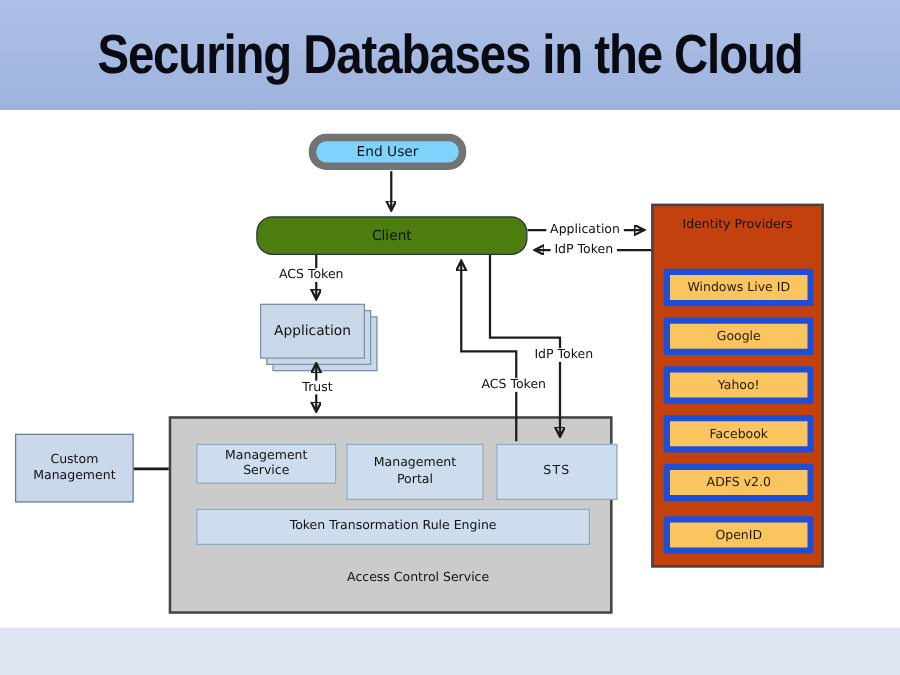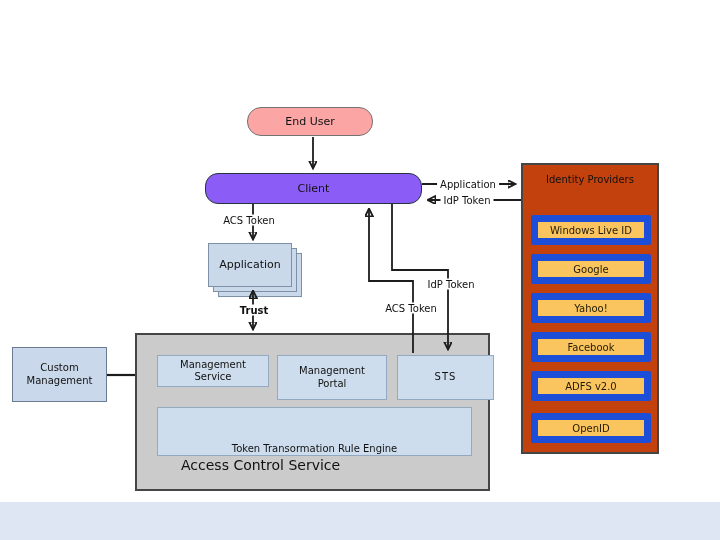--- a/index.html
+++ b/index.html
@@ -17,44 +17,47 @@
     margin:0;font-family:"Liberation Sans",sans-serif;font-weight:bold;
     font-size:44px;color:#0a0a12;white-space:nowrap;
     transform:scaleX(.86);transform-origin:center;letter-spacing:-1px;
   }
   .bottom-strip{
     position:absolute;left:0;top:502px;width:720px;height:38px;background:#dee5f3;
   }
   
   .node{position:absolute;box-sizing:border-box;display:flex;align-items:center;
         justify-content:center;text-align:center;font-size:11px;line-height:1.25;}
-  .pill{background:#fca5a5;border:1px solid #737373;border-radius:14px;}
-  .client{background:#8b5cf6;border:1.5px solid #26343f;border-radius:13px;}
+  .pill{background:#7dd3fc;border:6px solid #737373;border-radius:14px;}
+  .client{background:#4d7c0f;border:1.5px solid #26343f;border-radius:13px;}
   .appbox{background:#c9d9ea;border:1px solid #7e90a8;}
   .bluebox{background:#cedded;border:1px solid #93a9bf;font-size:10px;}
   .panel{position:absolute;box-sizing:border-box;background:#c2410c;border:2px solid #454545;}
   .panel-title{font-size:10px;text-align:center;line-height:1.3;margin:8px auto 0;width:100px;}
   .orange{position:absolute;box-sizing:border-box;left:8px;width:120px;height:30px;
-          background:#fac55e;border:7px solid #1d4ed8;border-radius:2px;
+          background:#fac55e;border:5px solid #1d4ed8;border-radius:2px;
           display:flex;align-items:center;justify-content:center;font-size:10px;color:#221a06;}
   
   .wires{position:absolute;left:0;top:0;width:720px;height:540px;z-index:5;pointer-events:none;}
   .wires path,.wires line{stroke:#1c1c1c;stroke-width:1.8;fill:none;}
   
   .wire-label{
     position:absolute;z-index:6;transform:translate(-50%,-50%);
     background:#ffffff;padding:0 3px;font-size:10px;white-space:nowrap;color:#111;
   }
-  .acs-footer{position:absolute;left:0;right:0;top:122px;text-align:left;font-size:14px;padding-left:44px;}
+  .acs-footer{position:absolute;left:0;right:0;top:122px;text-align:center;font-size:10px;padding-left:44px;}
 </style>
 </head>
 <body>
 
 <div id="slide">
 
+  <div class="banner">
+    <h1>Securing Databases in the Cloud</h1>
+  </div>
   <div class="bottom-strip"></div>
 
   <div class="node pill" style="left:247px;top:107px;width:126px;height:29px;">
     <span>End User</span>
   </div>
 
   <div class="node client" style="left:205px;top:173px;width:217px;height:31px;">
     <span>Client</span>
   </div>
 
@@ -93,21 +96,21 @@
   <div class="panel" style="left:135px;top:333px;width:355px;height:158px;background:#cbcbcb;">
     <div class="node bluebox" style="left:20px;top:20px;width:112px;height:32px;">
       <span style="width:90px;">Management Service</span>
     </div>
     <div class="node bluebox" style="left:140px;top:20px;width:110px;height:45px;">
       <span style="width:90px;text-align:center;">Management Portal</span>
     </div>
     <div class="node bluebox" style="left:260px;top:20px;width:97px;height:45px;letter-spacing:1px;">
       <span>STS</span>
     </div>
-    <div class="node bluebox" style="left:20px;top:72px;width:315px;height:49px;align-items:flex-end;">
+    <div class="node bluebox" style="left:20px;top:72px;width:315px;height:29px;">
       <span>Token Transormation Rule Engine</span>
     </div>
     <div class="acs-footer">Access Control Service</div>
   </div>
 
   <svg class="wires" viewBox="0 0 720 540" xmlns="http://www.w3.org/2000/svg">
     <defs>
       <marker id="arr" markerWidth="9" markerHeight="9" refX="6.5" refY="4" orient="auto-start-reverse" markerUnits="userSpaceOnUse">
         <path d="M0,0 L8,4 L0,8 Z" fill="#1c1c1c" stroke="none"></path>
       </marker>
@@ -126,17 +129,17 @@
     <path d="M413,353 L413,281 L369,281 L369,210" marker-end="url(#arr)"></path>
 
     <path d="M392,204 L392,270 L448,270 L448,348" marker-end="url(#arr)"></path>
 
     <path d="M107,375 L135,375" style="stroke-width:2.2"></path>
   </svg>
 
   <span class="wire-label" style="left:468px;top:184px;">Application</span>
   <span class="wire-label" style="left:467px;top:200px;">IdP Token</span>
   <span class="wire-label" style="left:249px;top:220px;">ACS Token</span>
-  <span class="wire-label" style="left:254px;top:310px;font-weight:bold;">Trust</span>
+  <span class="wire-label" style="left:254px;top:310px;">Trust</span>
   <span class="wire-label" style="left:411px;top:308px;">ACS Token</span>
   <span class="wire-label" style="left:451px;top:284px;">IdP Token</span>
 
 </div>
 
 </body></html>

